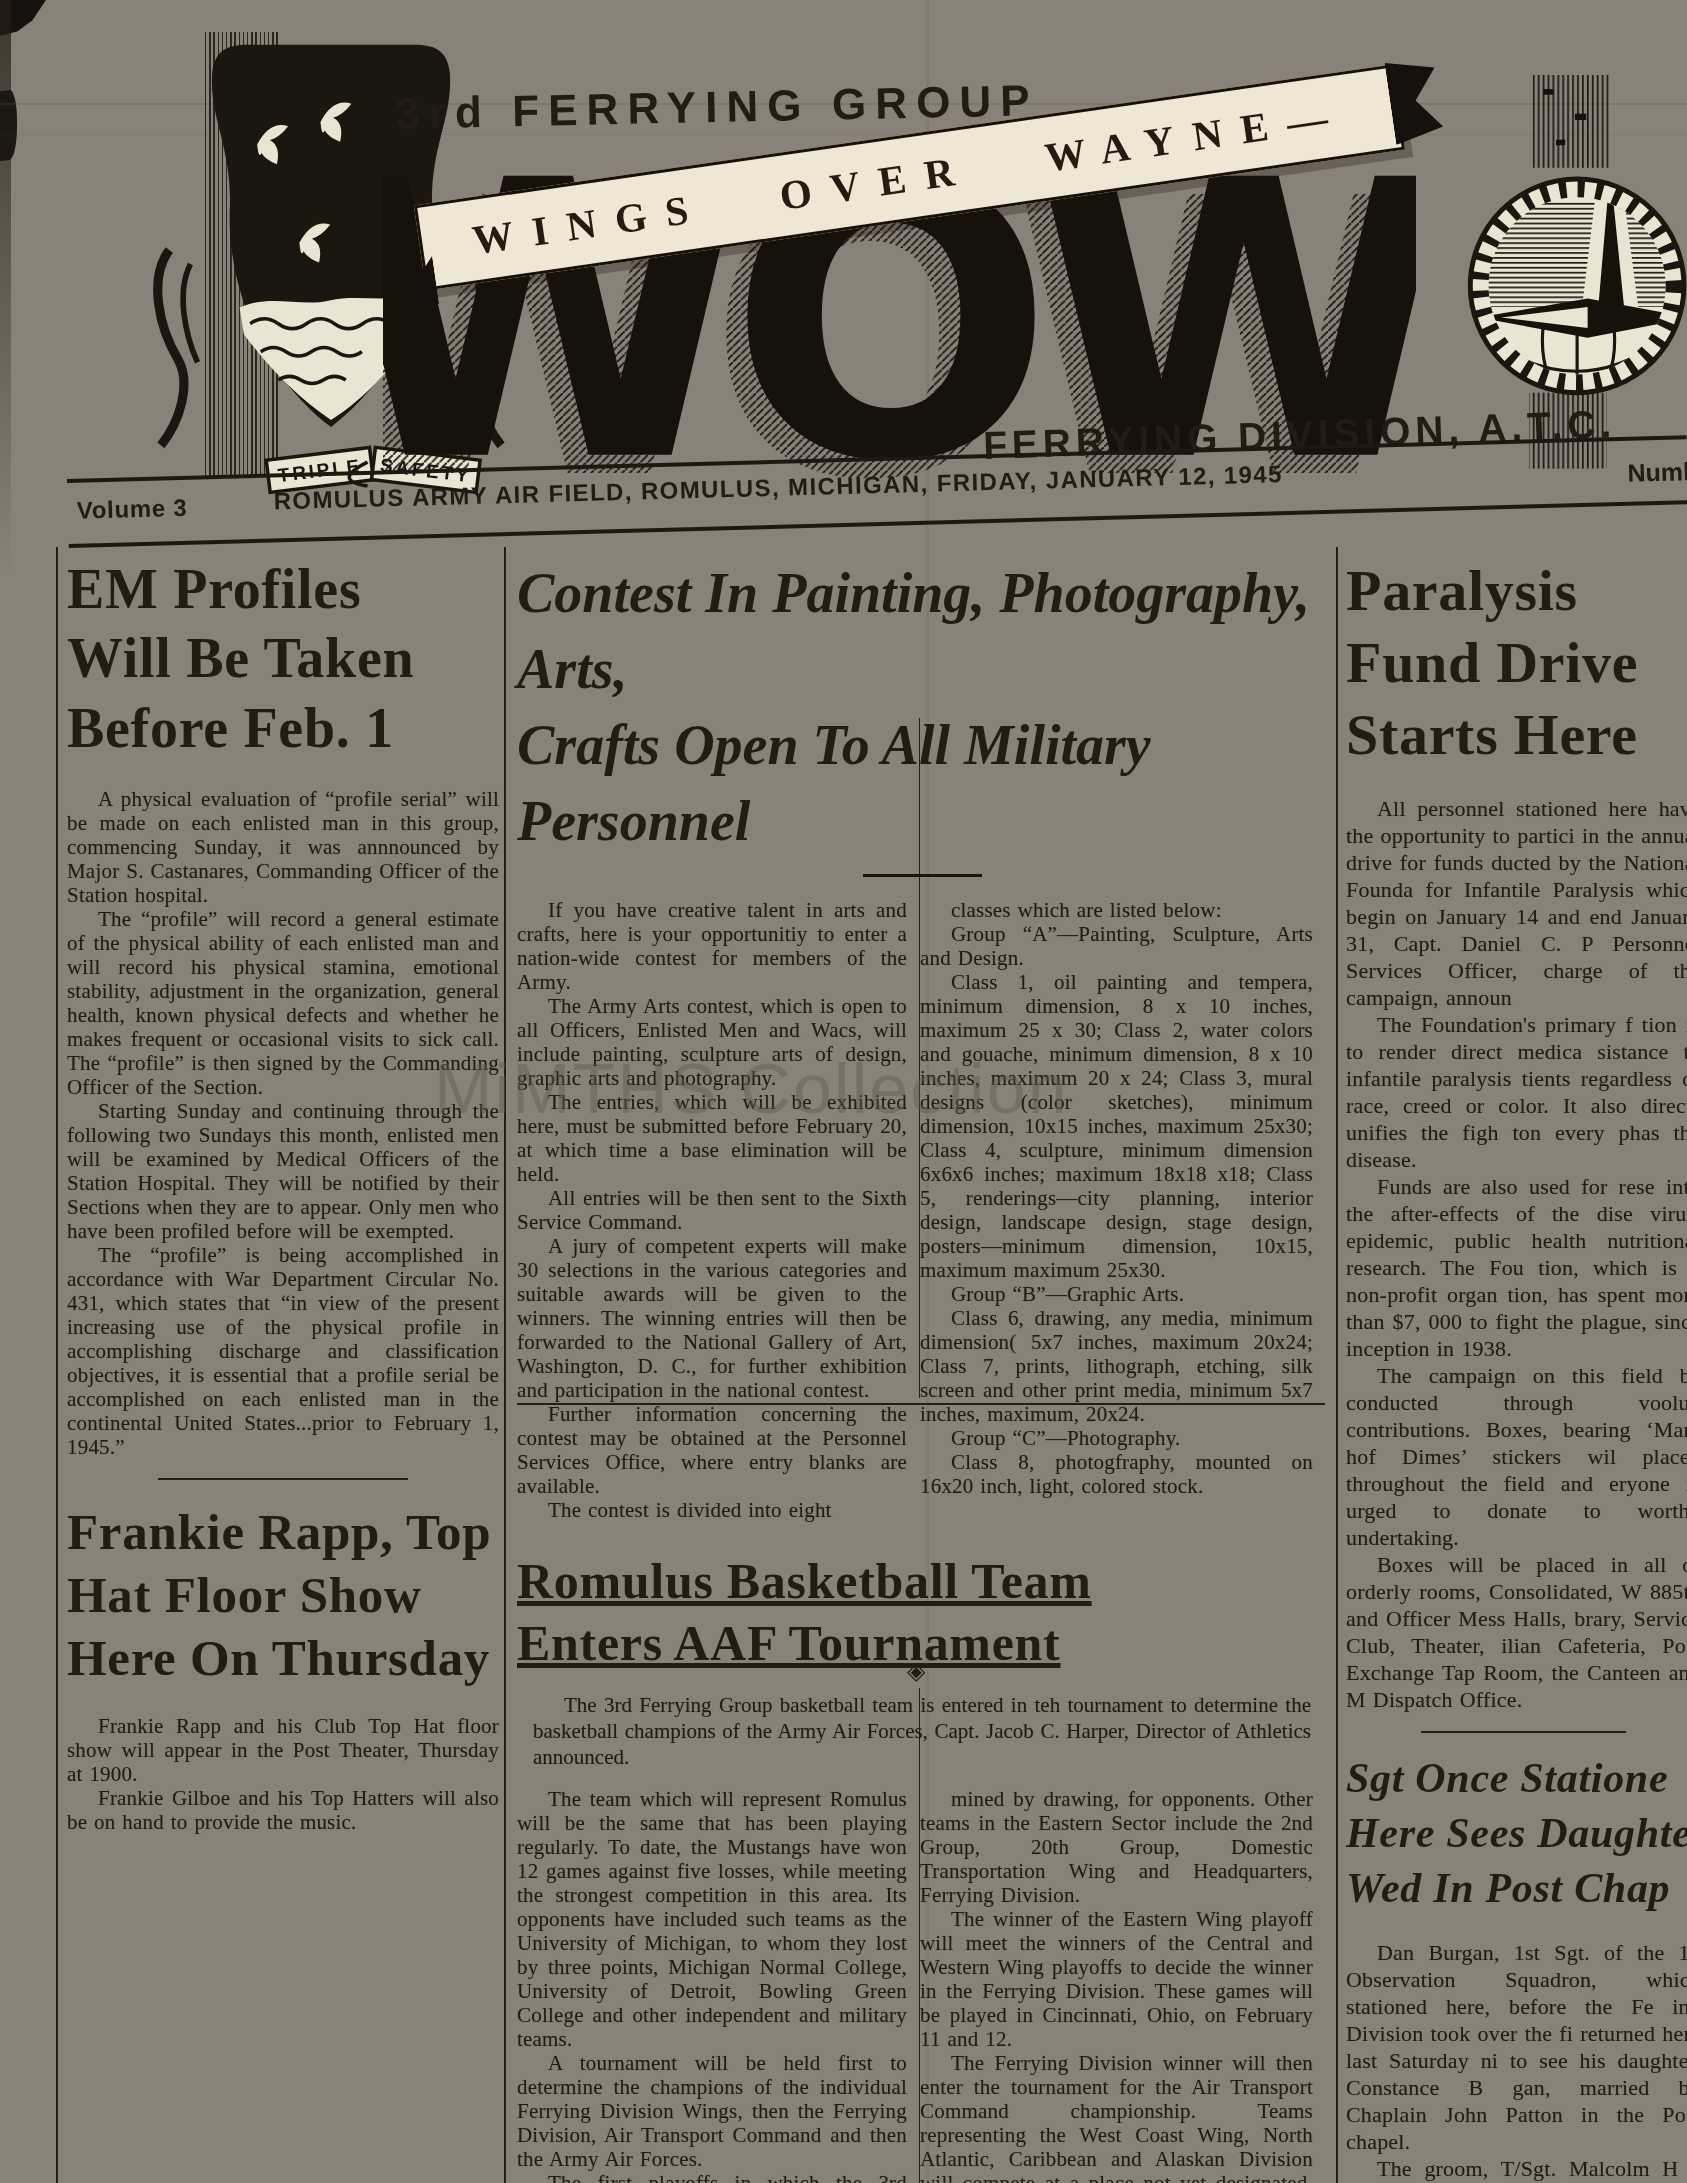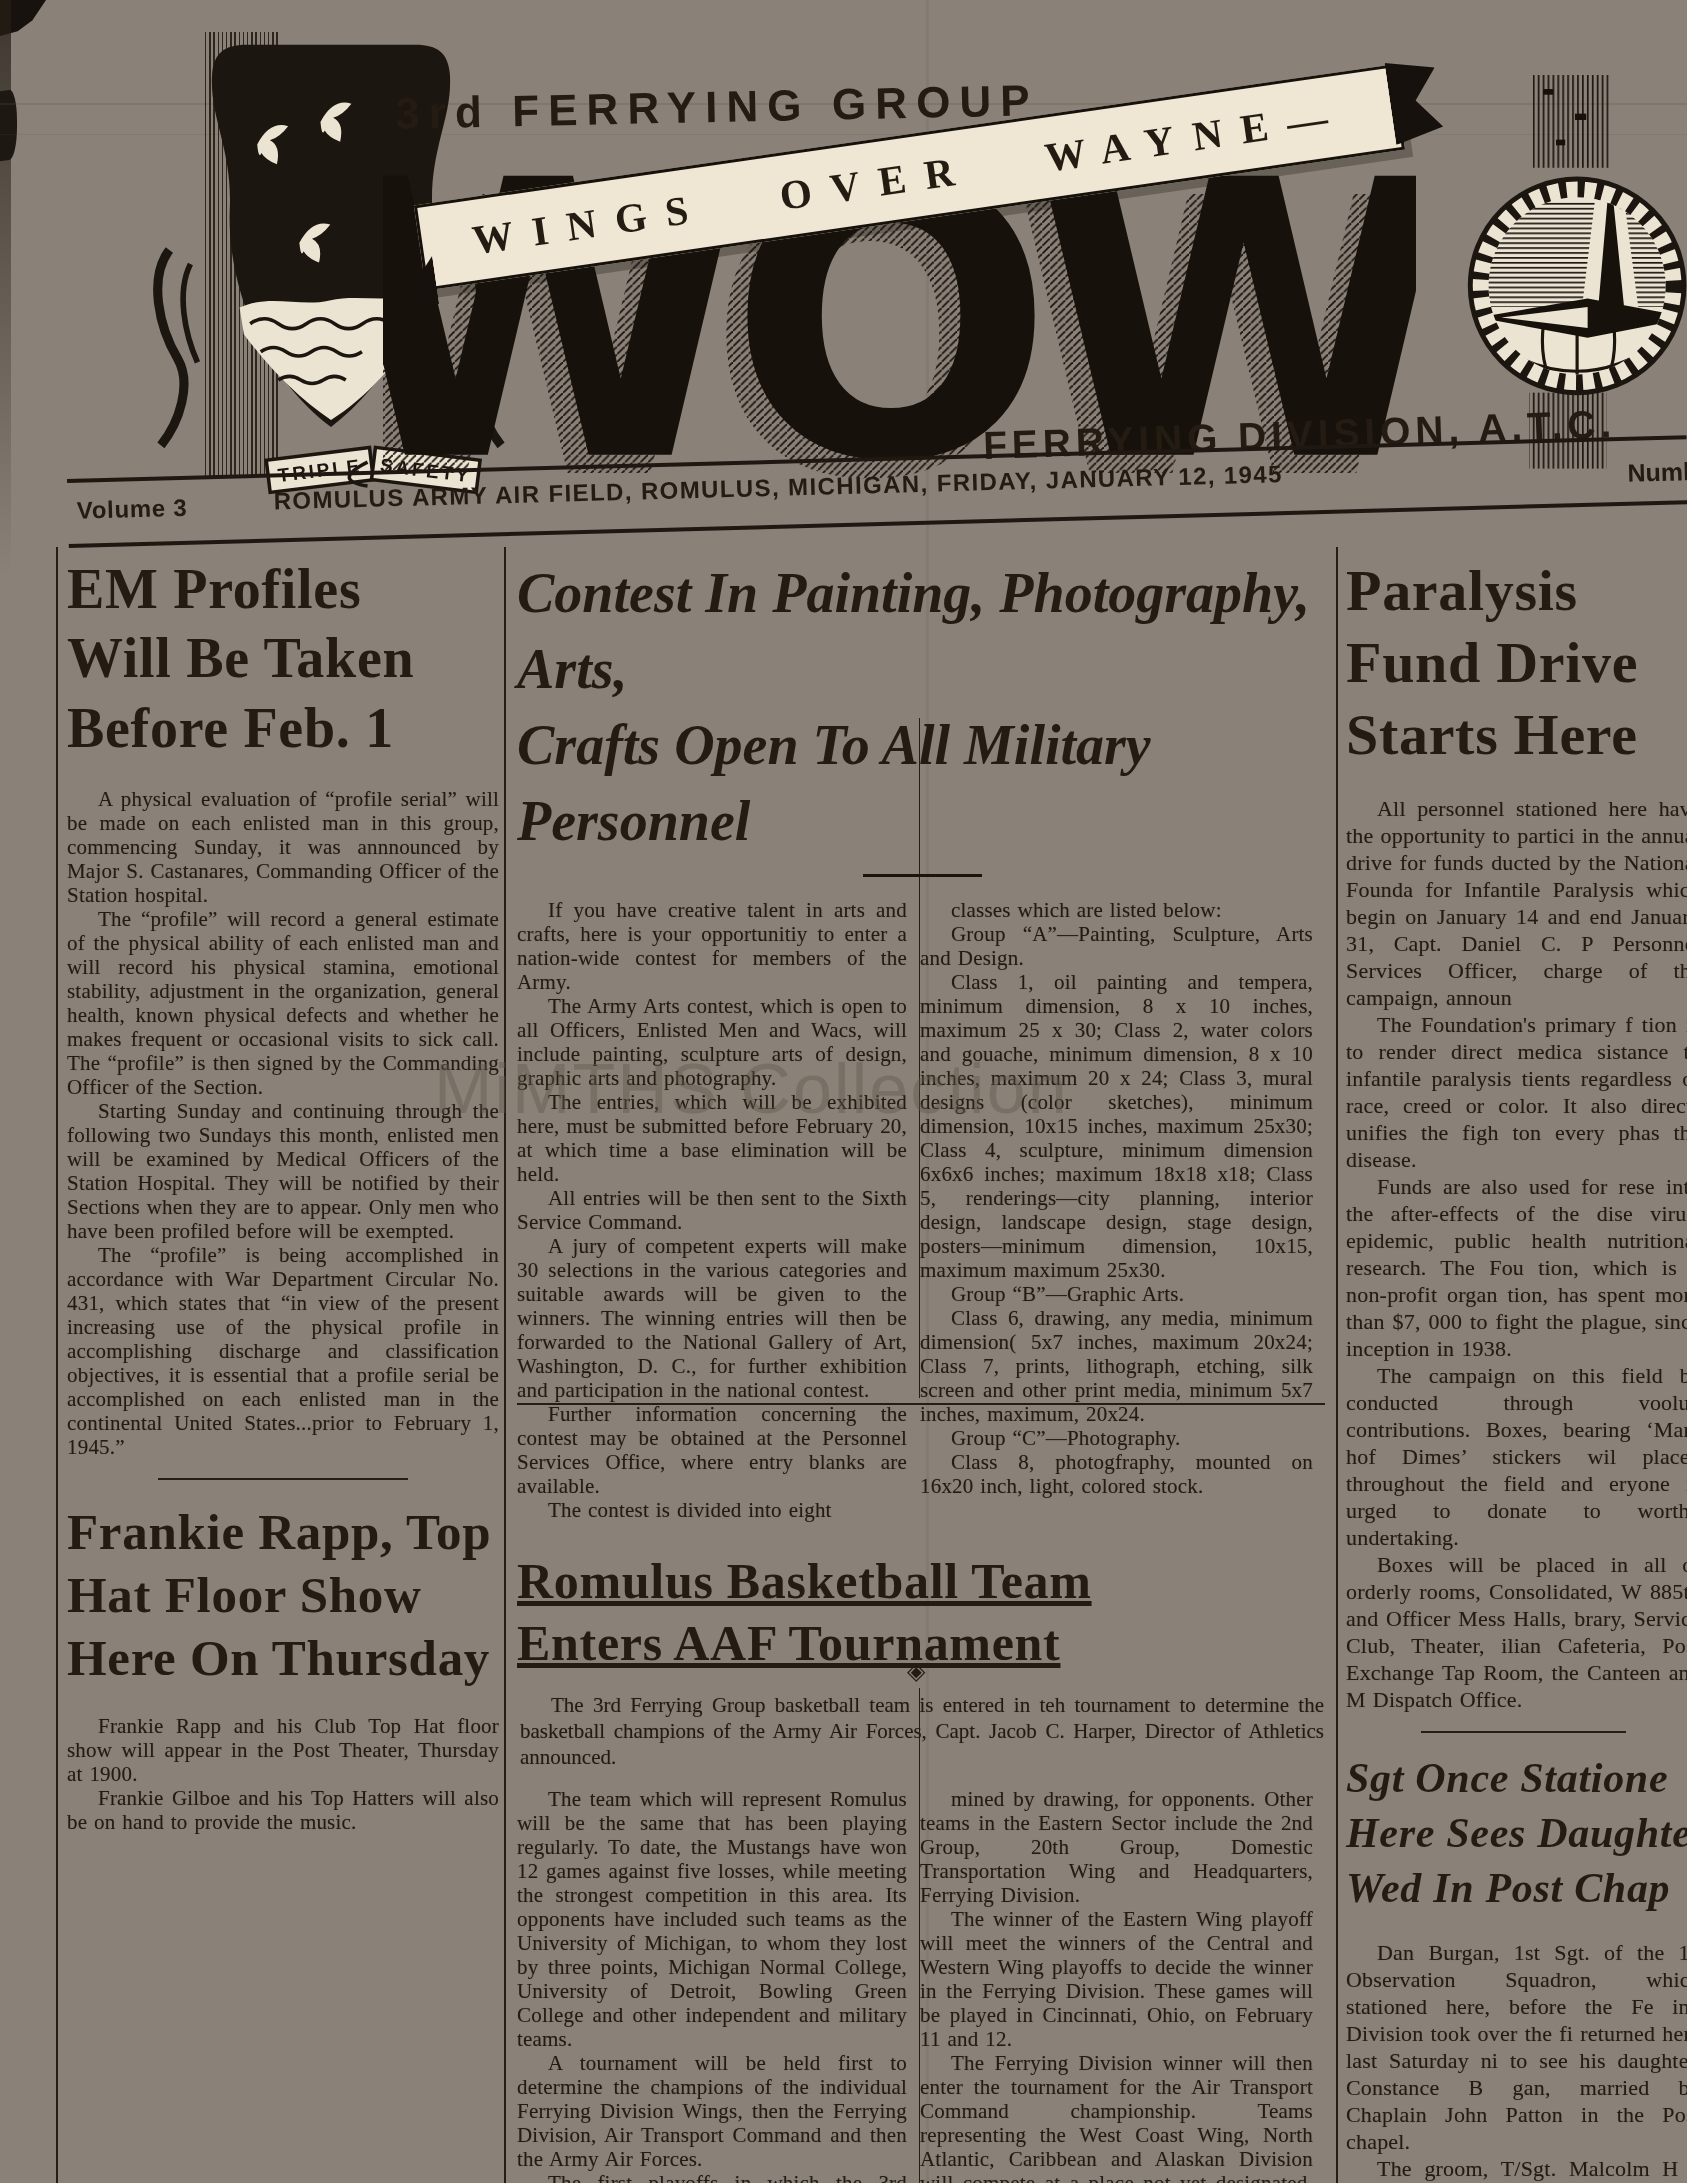--- a/index.html
+++ b/index.html
@@ -77,21 +77,21 @@
   .hl-sgt{font-style:italic;font-size:42px;line-height:1.3;white-space:nowrap;margin-top:18.3px;}
   .body{margin-top:24px;font-size:21px;line-height:24px;letter-spacing:0.2px;word-spacing:1.4px;}
   .body p{margin:0;text-indent:31px;text-align:justify;text-shadow:0 0 0.7px rgba(36,28,19,.35);}
   .col3 .body{font-size:22px;line-height:27px;}
   .divider{border-top:2.1px solid #261e15;width:58%;margin:18.3px auto 0;}
   .contest-dash{width:119px;height:3.5px;background:#1b1510;margin:14px auto 0;}
   .subcols{display:flex;gap:13px;margin-top:21px;}
   .subcol-l{width:390px;}
   .subcol-r{width:393px;}
   .lead{margin-top:18.3px;font-size:21px;line-height:26px;}
-  .lead p{margin:3px;text-indent:31px;text-align:justify;text-shadow:0 0 0.7px rgba(36,28,19,.35);}
+  .lead p{margin:16px;text-indent:31px;text-align:justify;text-shadow:0 0 0.7px rgba(36,28,19,.35);}
   .hl-center{text-align:left;}
   
   .watermark{position:absolute;left:434px;top:1049px;z-index:9;
     font-family:"Liberation Sans","DejaVu Sans",sans-serif;font-size:70px;letter-spacing:2.1px;
     color:rgba(95,88,74,.42);white-space:nowrap;}
 </style>
 </head>
 <body>
 
 <div class="page">

